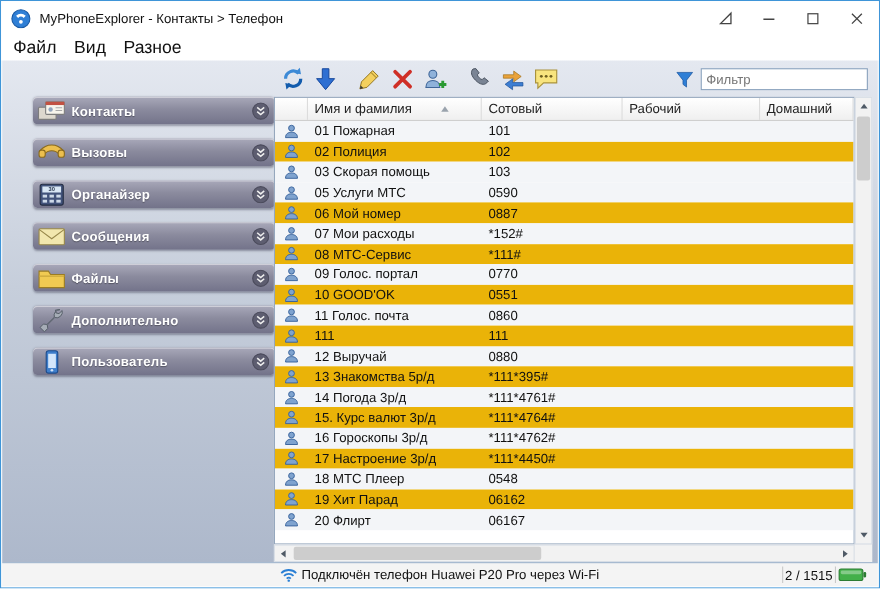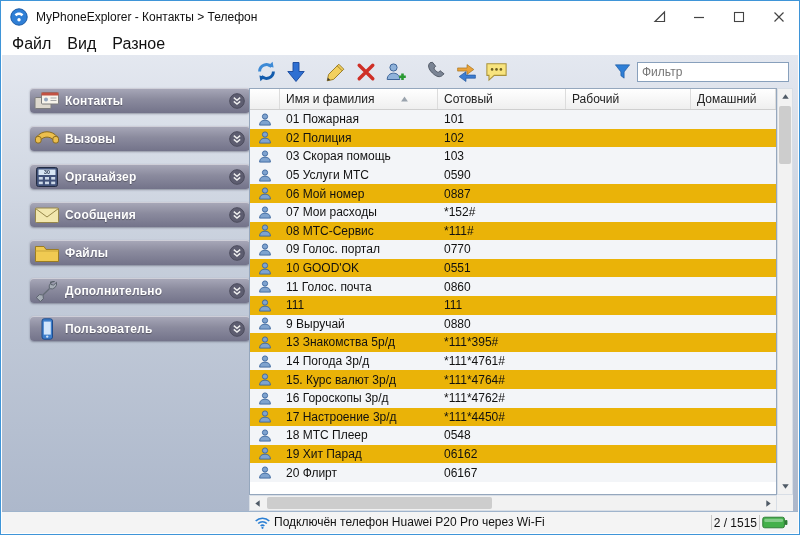--- a/index.html
+++ b/index.html
@@ -16,21 +16,21 @@
   .sidebar{position:absolute;left:16px;top:0;width:246px;height:100%;padding-top:33px;box-sizing:border-box}
   .side-btn{position:relative;height:25px;margin:0 14px 13px 12px;border-radius:4px;display:flex;align-items:center;background:linear-gradient(180deg,#a9a9ba 0%,#8b8b9e 45%,#73738a 100%);box-shadow:inset 0 1px 0 rgba(255,255,255,.45),0 1px 2px rgba(40,40,60,.4)}
   .side-icon{width:28px;height:22px;margin-left:3px;display:flex;align-items:center;justify-content:center;flex:none}
   .side-label{color:#fff;font-weight:bold;font-size:12px;margin-left:4px;text-shadow:0 1px 1px rgba(0,0,0,.35);letter-spacing:.2px;white-space:nowrap}
   .chev{margin-left:auto;margin-right:5px;width:16px;height:16px;display:flex;flex:none}
   .main{position:absolute;left:247px;top:0;right:5px;bottom:0}
   .toolbar{height:33px;display:flex;align-items:center;padding:0 2px}
   .tb-buttons{display:flex;align-items:center}
   .tb-btn{width:30px;height:27px;display:flex;align-items:center;justify-content:center}
   .tb-sep{width:10px}
-  .filter-wrap{margin-left:auto;display:flex;align-items:flex-start;gap:5px;margin-right:2px}
+  .filter-wrap{margin-left:auto;display:flex;align-items:flex-end;gap:5px;margin-right:2px}
   .filter-funnel{width:19px;height:19px;display:flex}
   .filter-input{width:152px;height:20px;border:1px solid #88a0bc;font-size:12px;padding:0 4px;font-family:"Liberation Sans",sans-serif;outline:none;box-sizing:border-box;background:#fff}
   .filter-input::placeholder{color:#777}
   .grid{position:absolute;left:0;top:33px;right:16px;bottom:16px;background:#fff;border:1px solid #95a7bd;overflow:hidden;display:flex;flex-direction:column;box-sizing:border-box}
   .header-row{display:flex;height:20px;flex:none;background:linear-gradient(180deg,#ffffff,#efefef);border-bottom:1px solid #cfcfcf;font-size:12px;color:#222}
   .hcell{display:flex;align-items:center;padding-left:6px;border-right:1px solid #dcdcdc;overflow:hidden;white-space:nowrap;box-sizing:border-box}
   .sort{margin-left:26px;display:flex}
   .c0{width:30px;flex:none;padding-left:0;justify-content:center}
   .c1{width:158px;flex:none}
   .c2{width:128px;flex:none}
@@ -441,21 +441,21 @@
               <div class="cell c3"></div>
               <div class="cell c4"></div>
             </div>
             <div class="row alt">
               <div class="cell c0 icon">
                 <svg width="14" height="15" viewBox="0 0 16 16">
                   <circle cx="8" cy="4.6" r="3" fill="#7fa3cf" stroke="#38639c"></circle>
                   <path d="M1.8 14.4c0-4 2.8-5.6 6.2-5.6s6.2 1.6 6.2 5.6z" fill="#7fa3cf" stroke="#38639c"></path>
                 </svg>
               </div>
-              <div class="cell c1">9 Выручай</div>
+              <div class="cell c1">12 Выручай</div>
               <div class="cell c2">0880</div>
               <div class="cell c3"></div>
               <div class="cell c4"></div>
             </div>
             <div class="row">
               <div class="cell c0 icon">
                 <svg width="14" height="15" viewBox="0 0 16 16">
                   <circle cx="8" cy="4.6" r="3" fill="#7fa3cf" stroke="#38639c"></circle>
                   <path d="M1.8 14.4c0-4 2.8-5.6 6.2-5.6s6.2 1.6 6.2 5.6z" fill="#7fa3cf" stroke="#38639c"></path>
                 </svg>

